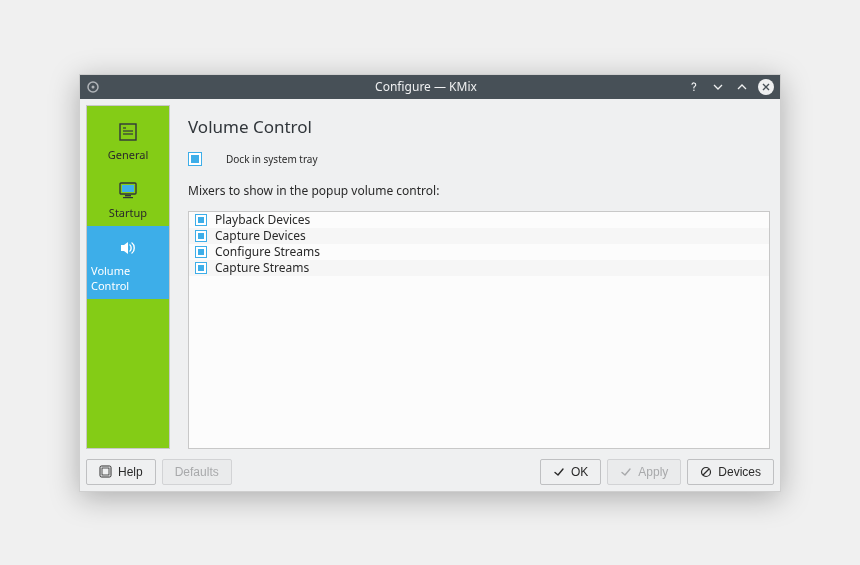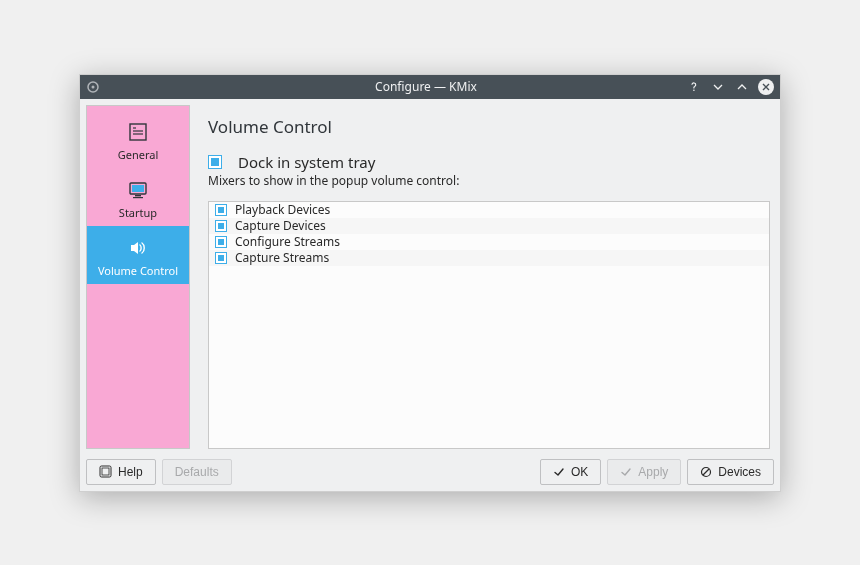--- a/index.html
+++ b/index.html
@@ -66,23 +66,23 @@
 .titlebar .ctl svg { display: block; }
 
 .body {
   flex: 1;
   display: flex;
   padding: 6px 6px 4px 6px;
   gap: 0;
   min-height: 0;
 }
 .sidebar {
-  width: 104px;
+  width: 84px;
   height: 100%;
-  background: #f9a8d4;
+  background: #84cc16;
   border: 1px solid #c8c8c8;
   display: flex;
   flex-direction: column;
   padding-top: 4px;
 }
 .side-item {
   display: flex;
   flex-direction: column;
   align-items: center;
   gap: 3px;
@@ -106,22 +106,23 @@
 }
 h1.page-title {
   font-size: 17px;
   font-weight: 400;
   color: #31363b;
   margin: 10px 0 14px 0;
 }
 .checkrow {
   display: flex;
   align-items: center;
-  gap: 16px;
-  font-size: 15px;
+  gap: 24px;
+  font-size: 10px;
+  margin-bottom: 16px;
 }
 .checkbox {
   width: 14px; height: 14px;
   border: 1px solid #3daee9;
   background: #fff;
   display: flex; align-items: center; justify-content: center;
   cursor: pointer;
 }
 .checkbox.checked::after {
   content: "";

